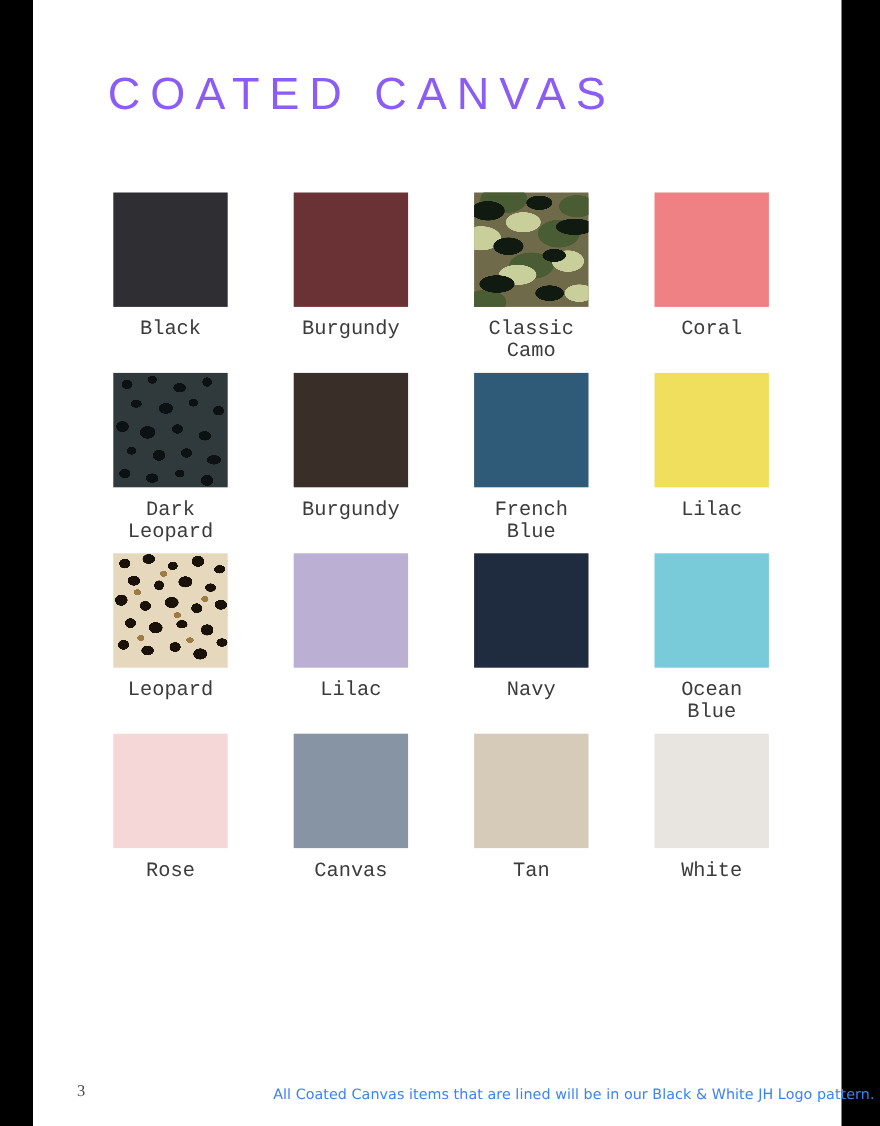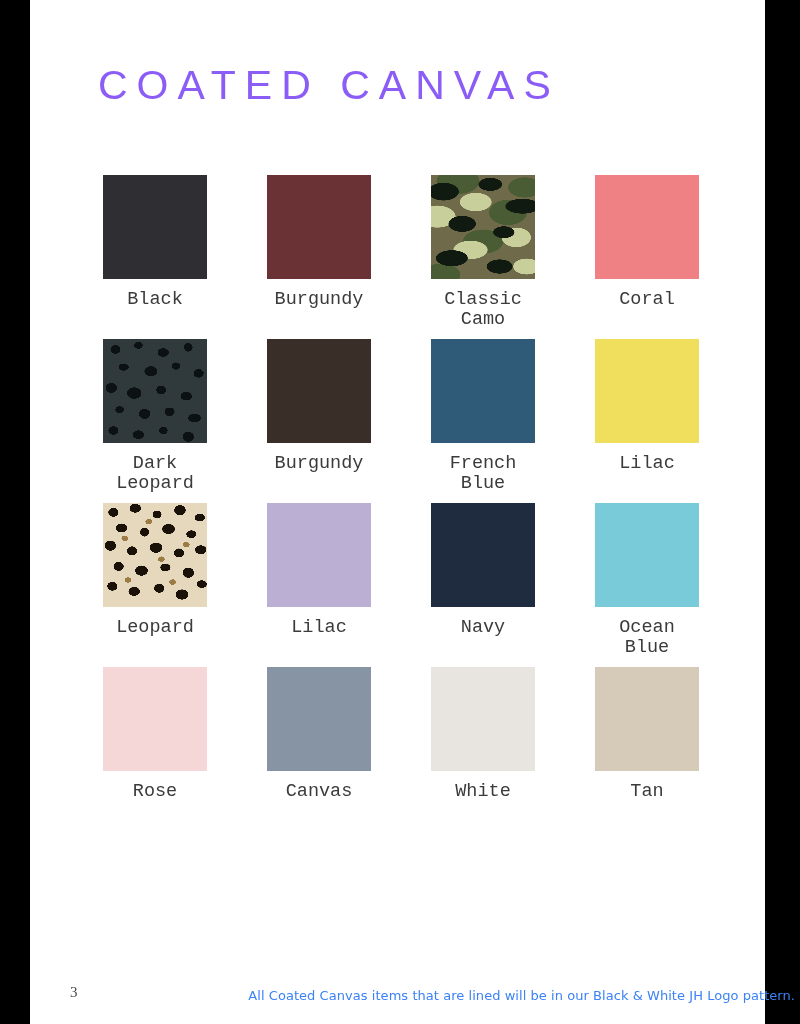--- a/index.html
+++ b/index.html
@@ -235,27 +235,27 @@
         </div>
         <div class="swatch-cell">
           <div class="swatch-chip" style="background-color: rgb(244, 215, 214);"></div>
           <div class="swatch-label">Rose</div>
         </div>
         <div class="swatch-cell">
           <div class="swatch-chip" style="background-color: rgb(135, 148, 163);"></div>
           <div class="swatch-label">Canvas</div>
         </div>
         <div class="swatch-cell">
+          <div class="swatch-chip" style="background-color: rgb(214, 203, 185);"></div>
+          <div class="swatch-label">Tan</div>
+        </div>
+        <div class="swatch-cell">
           <div class="swatch-chip" style="background-color: rgb(232, 228, 224);"></div>
           <div class="swatch-label">White</div>
         </div>
-        <div class="swatch-cell">
-          <div class="swatch-chip" style="background-color: rgb(214, 203, 185);"></div>
-          <div class="swatch-label">Tan</div>
-        </div>
       </div>
 
     <div class="page-number">3</div>
 
     <div class="footer-note">All Coated Canvas items that are lined will be in our Black &amp; White JH Logo pattern.</div>
 
   </div>
 </div>
 
 </body></html>

